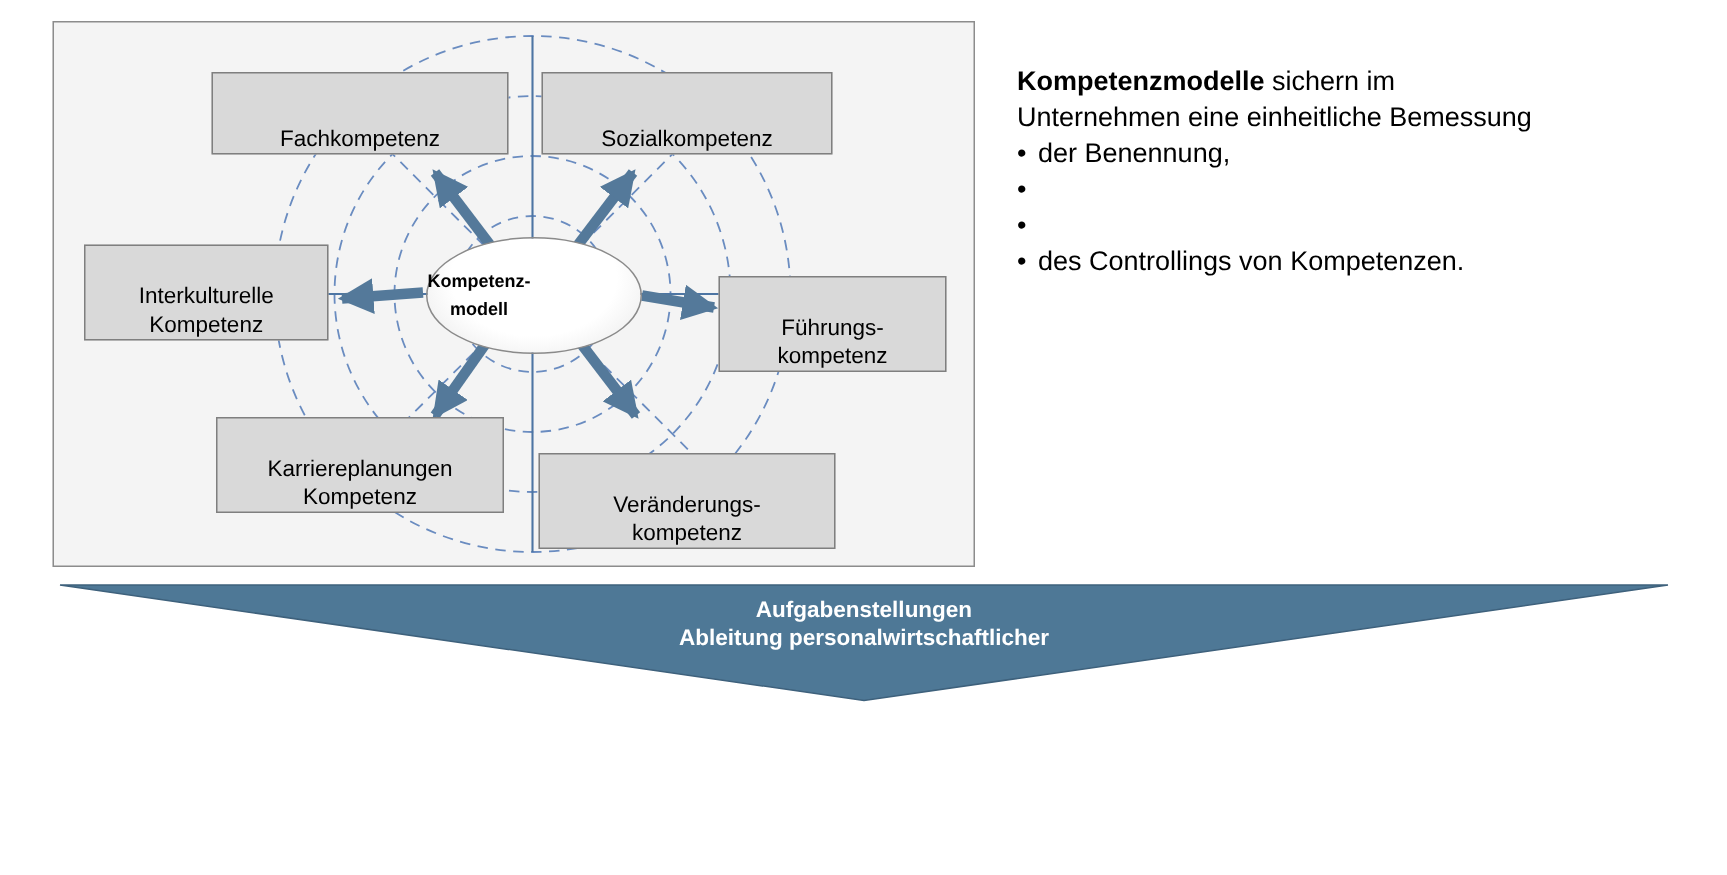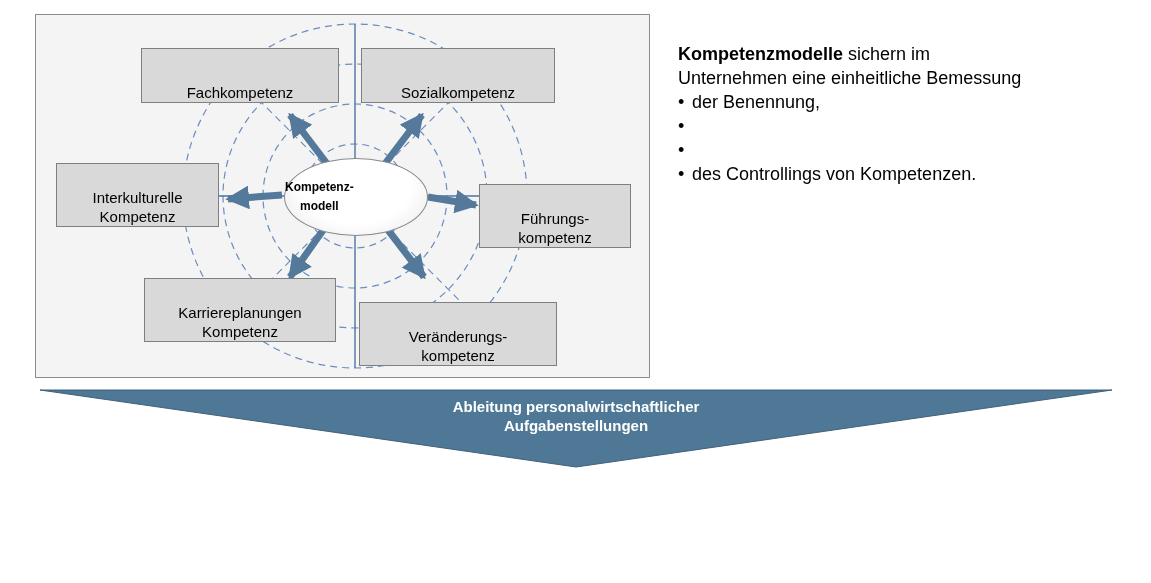--- a/index.html
+++ b/index.html
@@ -135,19 +135,19 @@
       <span class="mark">•</span>
       <span>des Controllings von Kompetenzen.</span>
     </div>
   </div>
 
   <div class="banner">
     <svg viewBox="0 0 1076 80" preserveAspectRatio="none">
       <polygon points="2,1 1074,1 538,78" fill="var(--banner)" stroke="var(--banner_border)" stroke-width="1"></polygon>
     </svg>
     <div class="banner-text">
+      <div>Aufgabenstellungen</div>
       <div>Ableitung personalwirtschaftlicher</div>
-      <div>Aufgabenstellungen</div>
     </div>
   </div>
 
 
 </div>
 
 </body></html>

